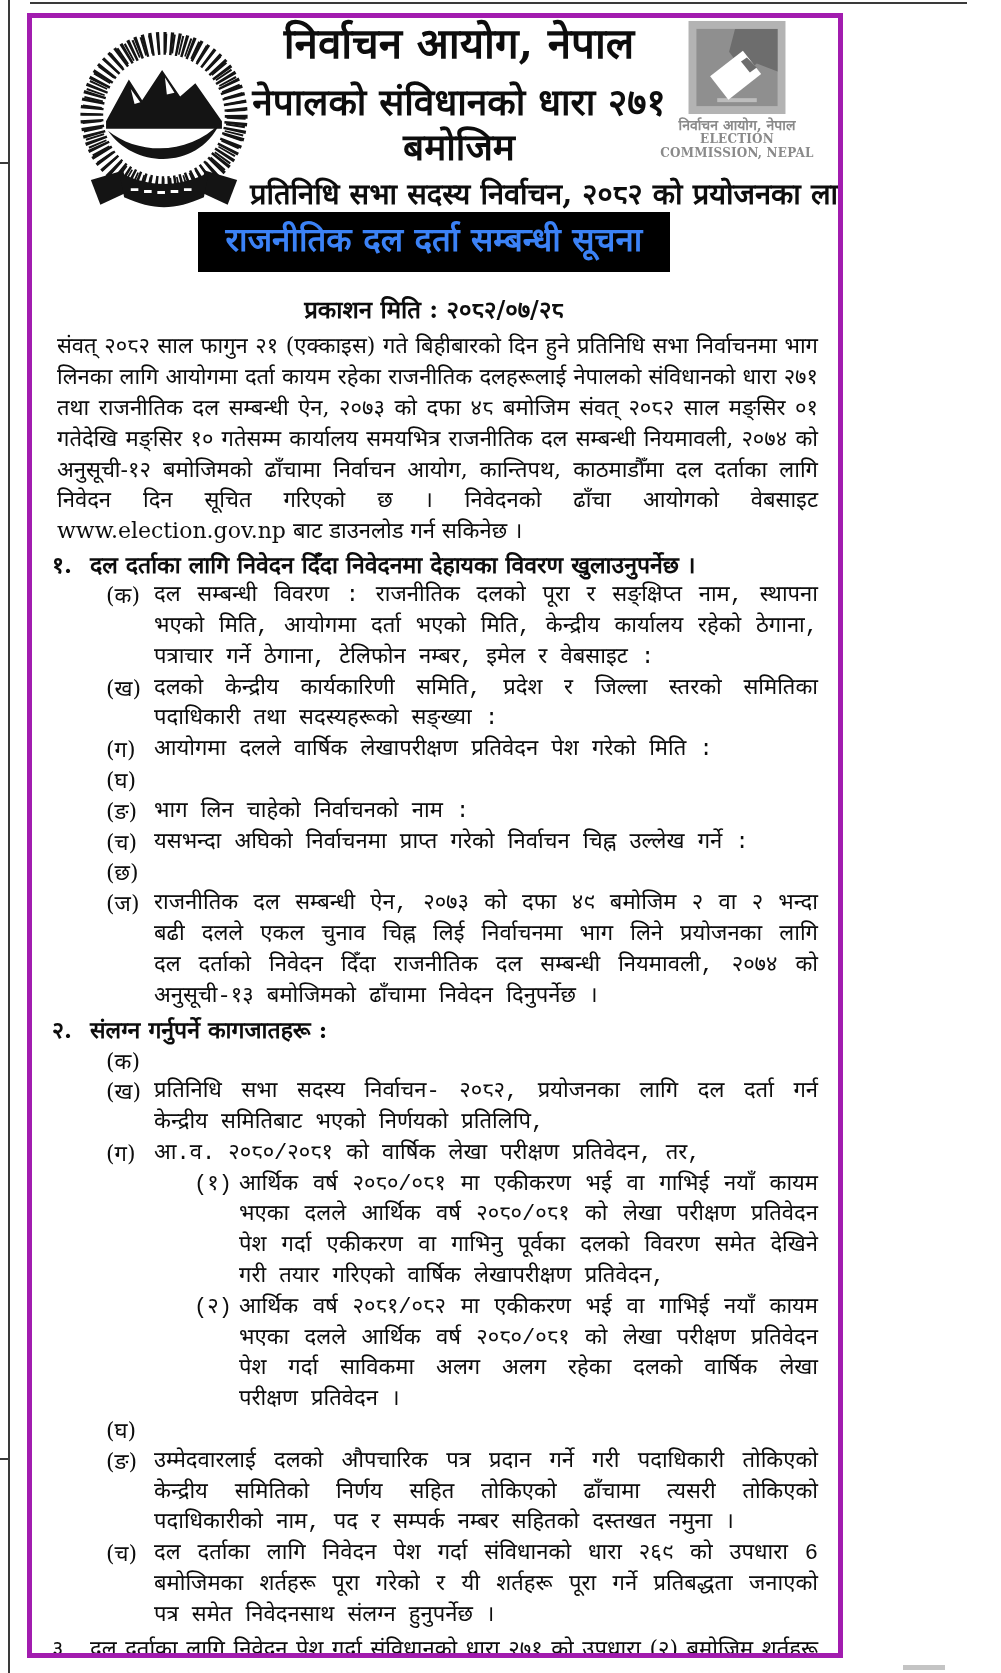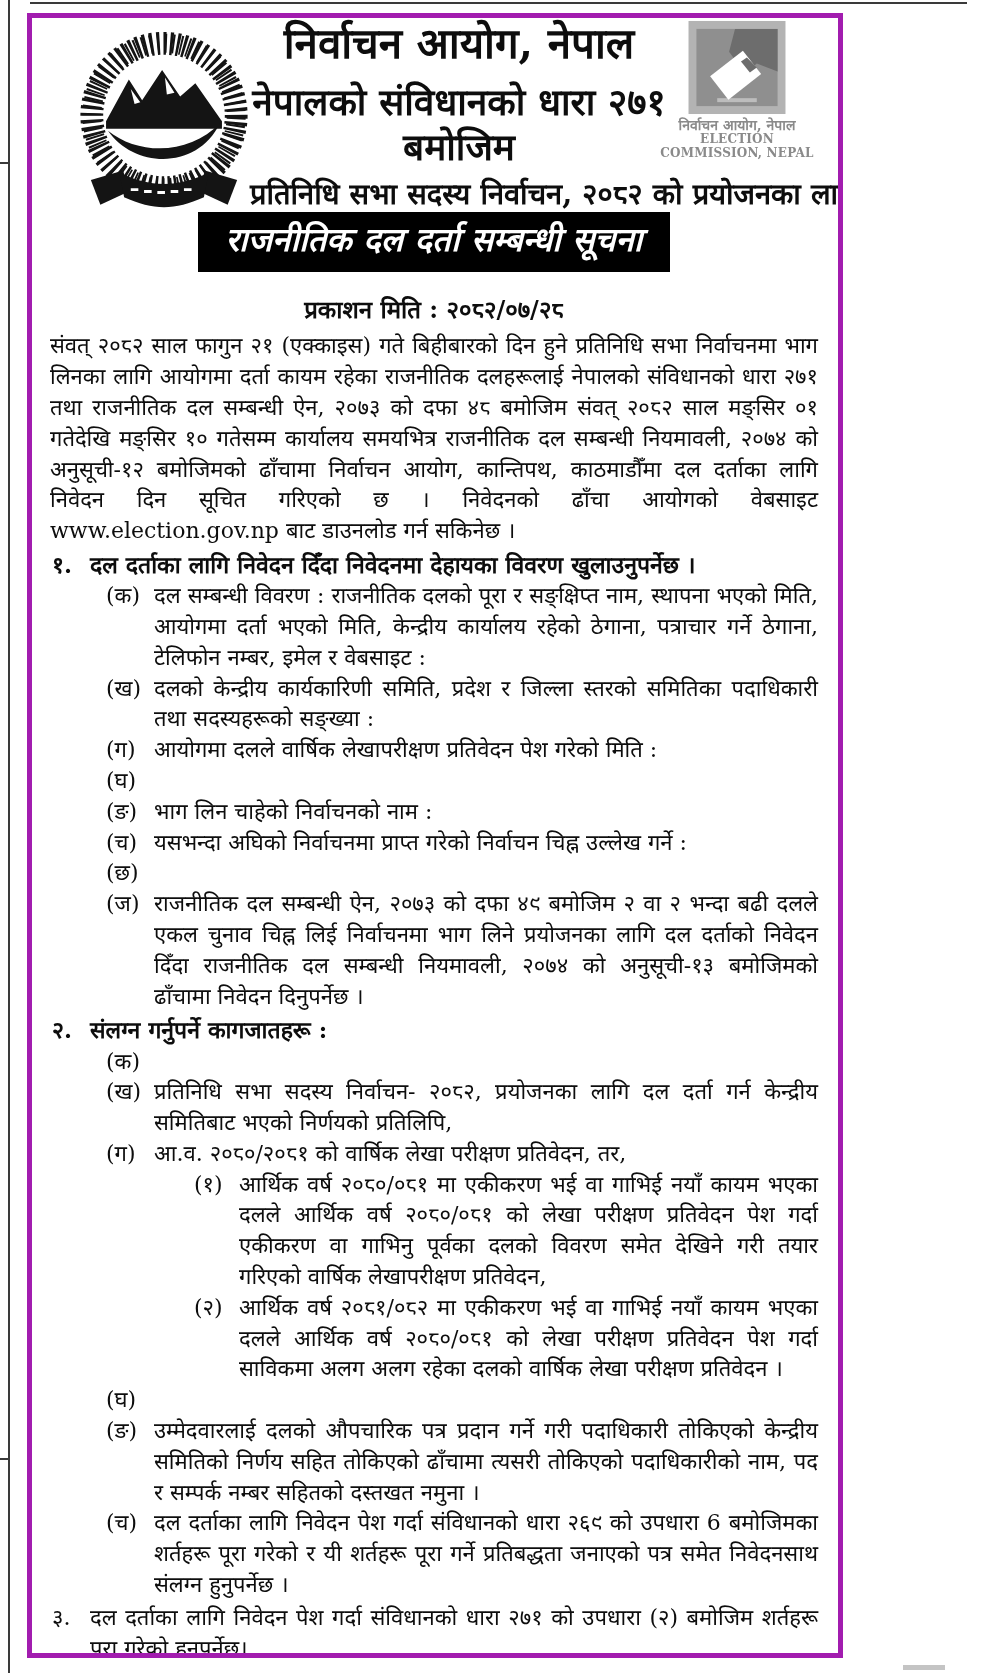--- a/index.html
+++ b/index.html
@@ -27,35 +27,35 @@
   .head-center { position:absolute; left:200px; right:150px; top:2px; text-align:center; }
   .org-title { font-size:42px; font-weight:bold; line-height:1.15; }
   .sub1 { font-size:37px; font-weight:bold; margin-top:12px; line-height:1.2; }
   .sub2 { font-size:29px; font-weight:bold; margin-top:8px; line-height:1.2; white-space:nowrap; }
   .logo-block { position:absolute; right:2px; top:2px; width:158px; text-align:center; }
   .logo-square { width:100px; height:95px; margin:0 auto; display:block; }
   .logo-cap1 { font-size:14px; font-weight:bold; color:#8a8a8a; line-height:1.1; margin-top:3px; }
   .logo-cap2 { font-size:12px; font-weight:bold; color:#8a8a8a; line-height:1.15; letter-spacing:0.2px; }
 
   .banner {
-    width:fit-content; margin:2px auto 8px; background:#000; color:#ffffff;
-    font-size:33px; font-weight:bold; padding:8px 28px 12px; line-height:1.2;font-style:italic;
+    width:fit-content; margin:2px auto 8px; background:#000; color:#3b82f6;
+    font-size:33px; font-weight:bold; padding:8px 28px 12px; line-height:1.2;
   }
   .pub-date { text-align:center; font-weight:bold; font-size:24px; margin-top:24px; line-height:1.2; }
 
-  .intro { font-size:22px; line-height:1.4; text-align:justify; margin-top:7px; }
+  .intro { font-size:22px; line-height:1.4; text-align:justify; margin-top:7px;margin-left:7px; }
 
   .section { margin-top:2px; }
   .sec-head { display:flex; font-size:22px; line-height:1.4; }
   .sec-head.bold { font-weight:bold; font-size:23px; }
   .sec-num { flex:none; width:40px; padding-left:2px; box-sizing:border-box; }
   .sec-title { flex:1; text-align:justify; }
   .item { display:flex; font-size:22px; line-height:1.4; }
   .item-label { flex:none; width:48px; margin-left:56px; }
-  .item-body { flex:1; text-align:justify; }
+  .item-body { flex:1; text-align:justify;font-family:Liberation Mono, monospace; }
   .subitem { display:flex; margin-left:40px; }
   .sub-label { flex:none; width:45px; }
   .sub-text { flex:1; text-align:justify; }
 </style>
 </head>
 <body>
 
 <div class="rule-top"></div>
 <div class="rule-left"></div>
 <div class="tick-a"></div>

